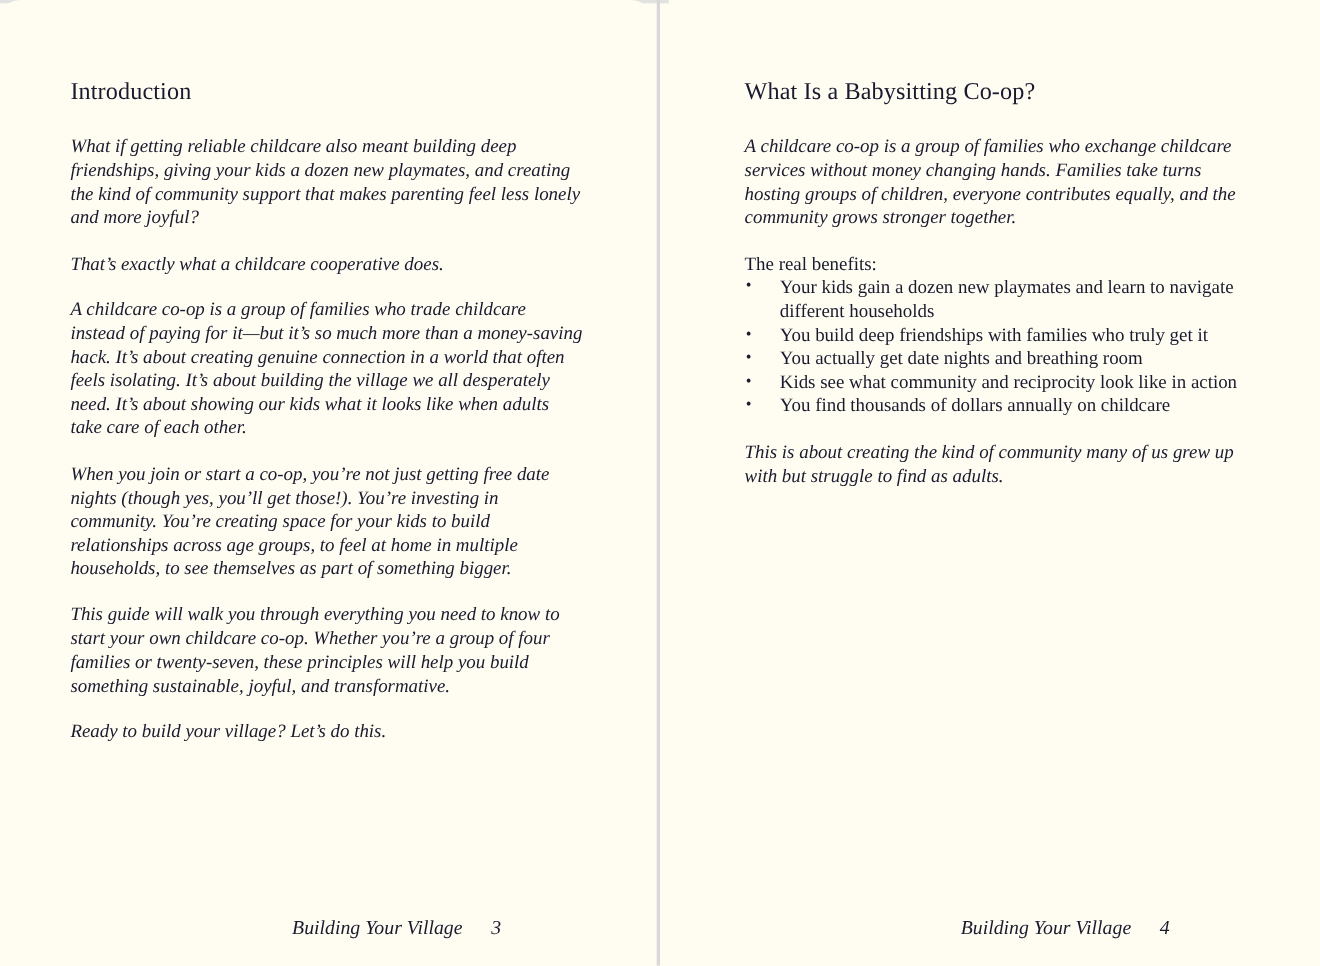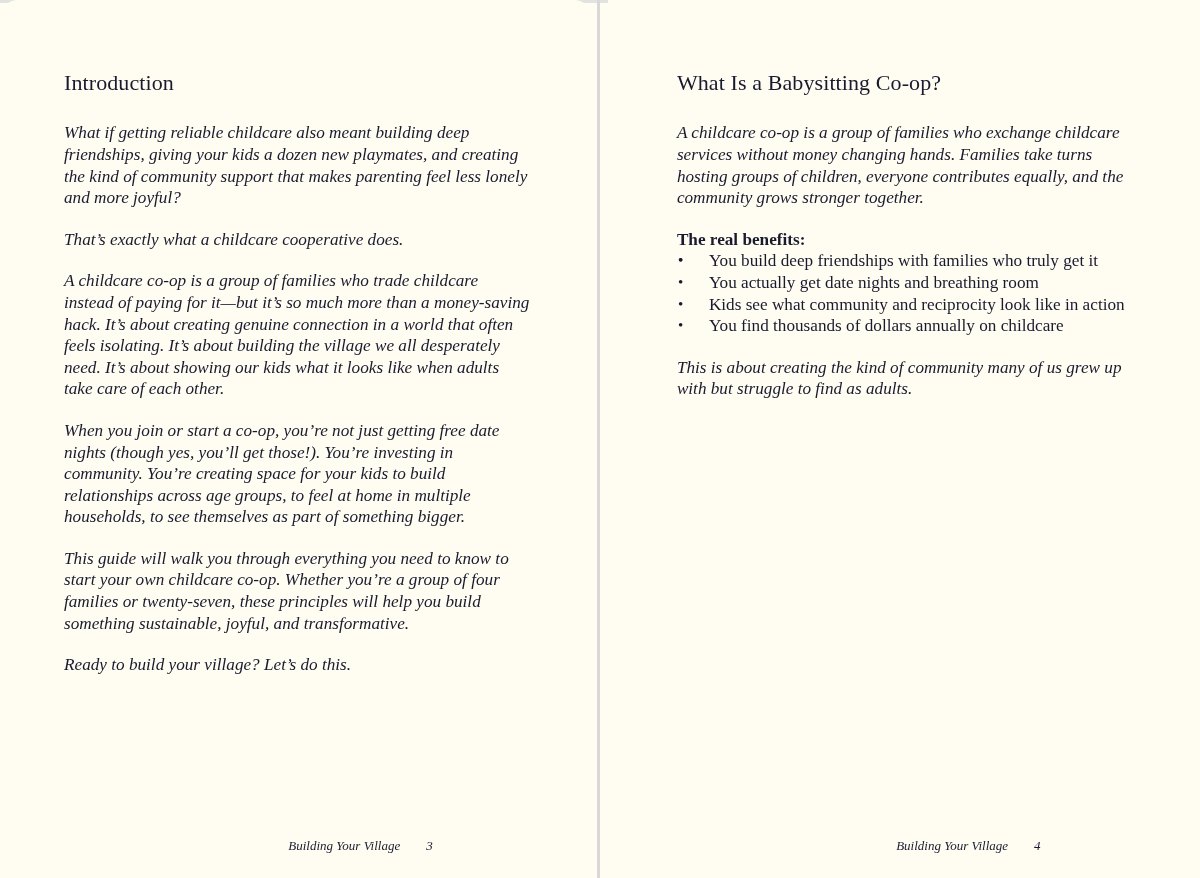--- a/index.html
+++ b/index.html
@@ -63,21 +63,21 @@
     margin: 0 0 20px 0;
     text-align: left;
     hyphens: none;
     font-style: italic;
   }
   p.para:last-of-type { margin-bottom: 0; }
 
   .benefits-label {
     font-size: 17.2px;
     line-height: 21.6px;
-    font-weight: bold;
+    font-weight: normal;
     margin: 0;
   }
   ul.benefits {
     list-style: none;
     margin: 0 0 20px 0;
     padding: 0;
   }
   ul.benefits li {
     position: relative;
     font-size: 17.2px;
@@ -91,21 +91,21 @@
     top: 0;
     font-size: 15px;
     line-height: 21.6px;
   }
   .footer {
     position: absolute;
     bottom: 26px;
     left: 0;
     width: 721px;
     text-align: center;
-    font-size: 13px;
+    font-size: 18px;
     font-style: italic;
     line-height: 1;
   }
   .footer .title-text { margin-right: 26px; }
   .footer .page-num { font-style: italic; }
 </style>
 </head>
 <body>
 
 <div class="spread">
@@ -131,20 +131,21 @@
 
   <div class="page page-right">
     <h2 class="heading">What Is a Babysitting Co-op?</h2>
 
     <p class="para">A childcare co-op is a group of families who exchange childcare services without money changing hands. Families take turns hosting groups of children, everyone contributes equally, and the community grows stronger together.</p>
 
     <p class="benefits-label">The real benefits:</p>
     <ul class="benefits">
       <li>
         <span class="bullet">•</span>
+        <span>Your kids gain a dozen new playmates and learn to navigate different households</span>
       </li>
       <li>
         <span class="bullet">•</span>
         <span>You build deep friendships with families who truly get it</span>
       </li>
       <li>
         <span class="bullet">•</span>
         <span>You actually get date nights and breathing room</span>
       </li>
       <li>

